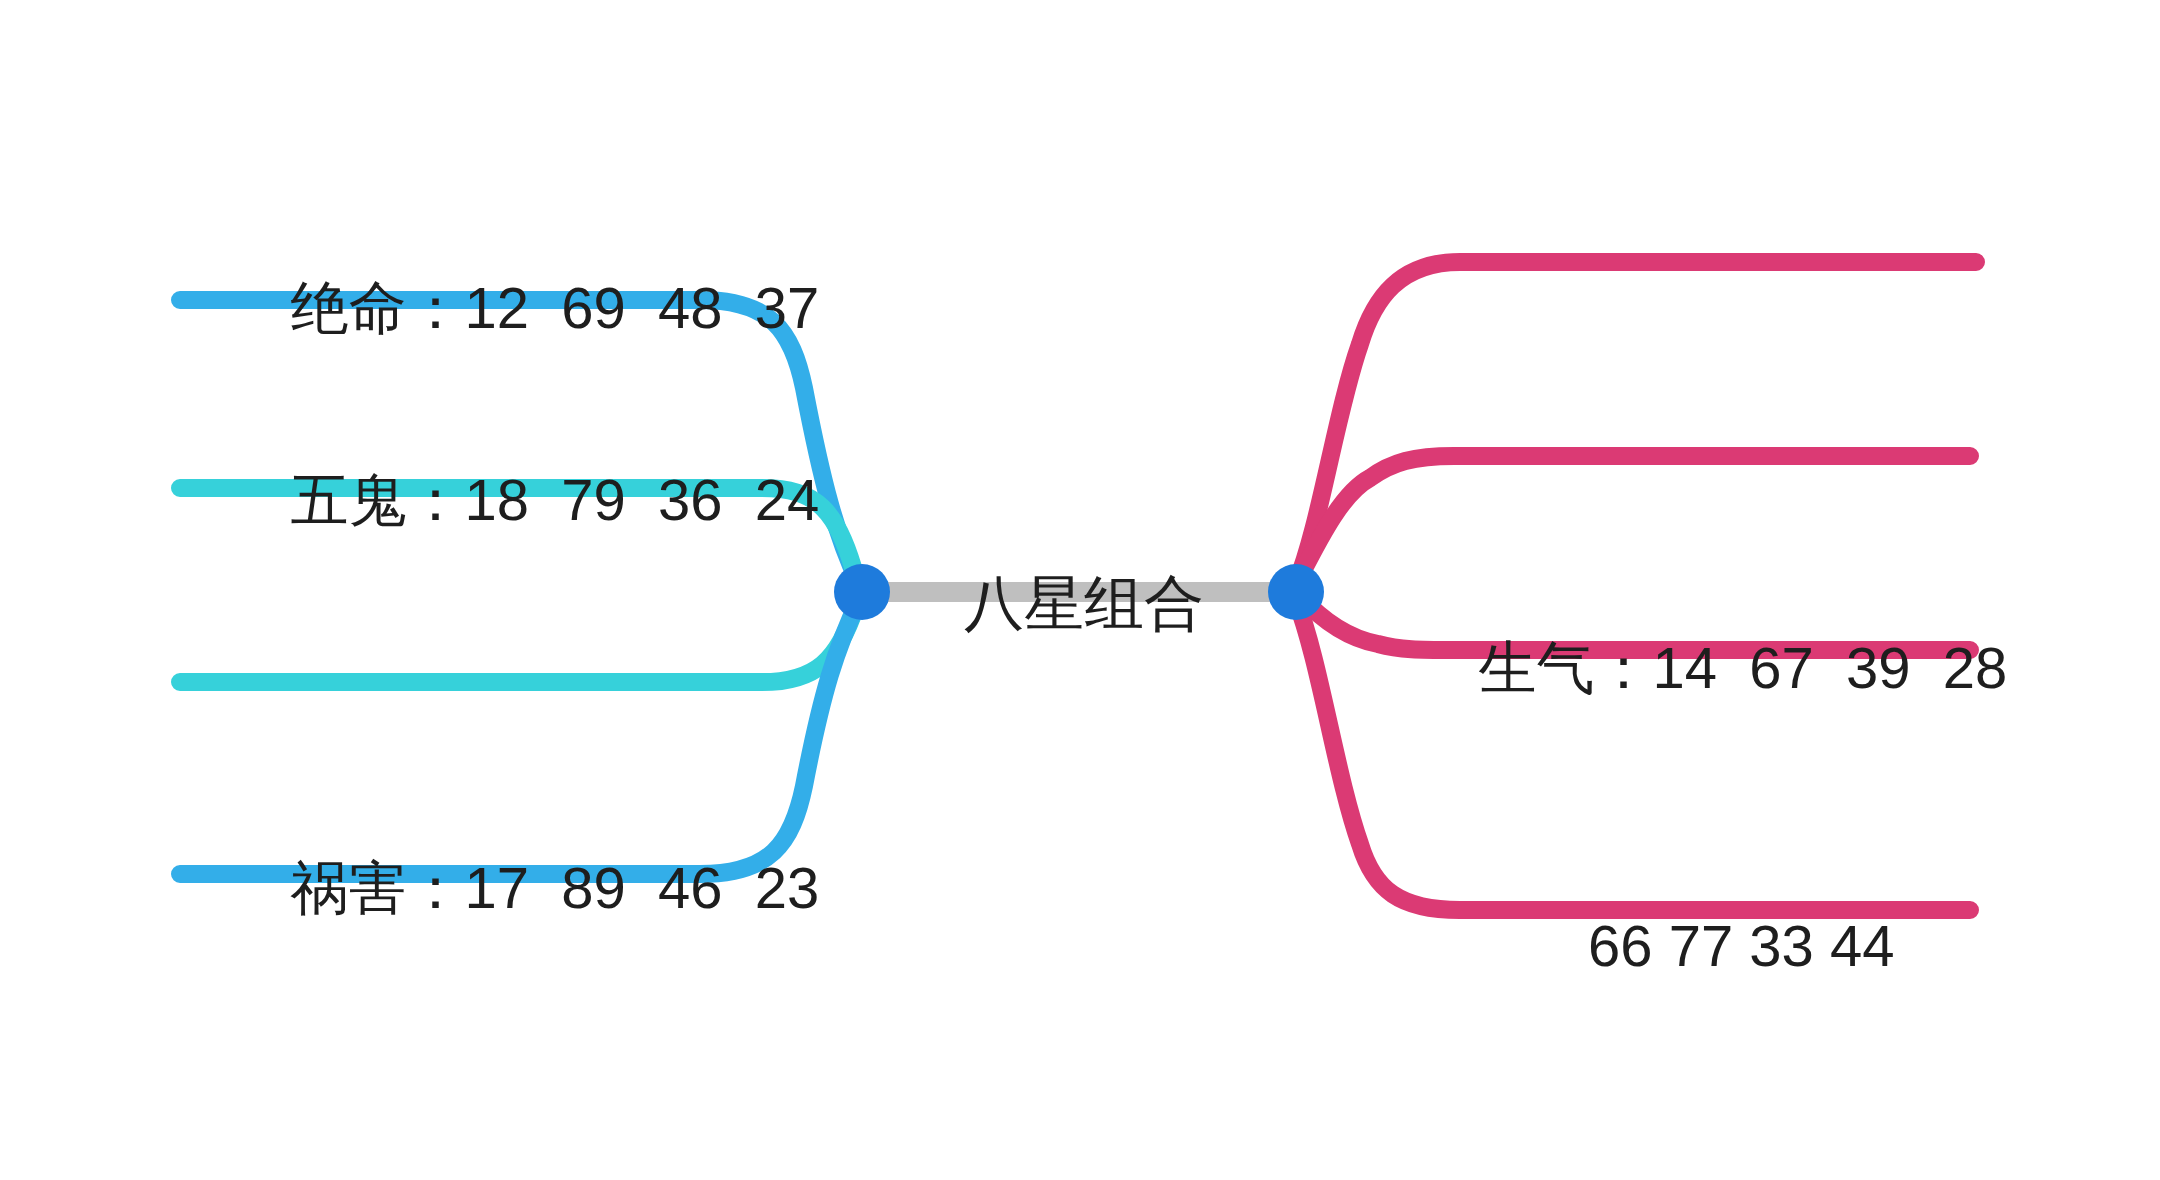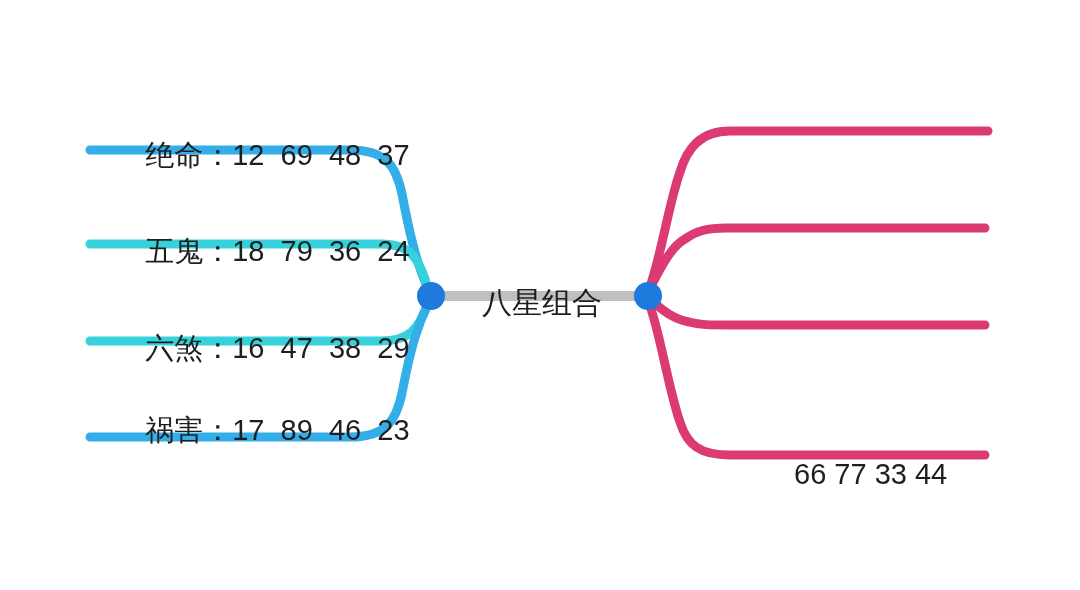--- a/index.html
+++ b/index.html
@@ -65,24 +65,24 @@
   </svg>
 
   <div class="center-title">八星组合</div>
 
   <div class="node-text" style="left:113px;top:106px">
     <span class="lbl">绝命：</span><span class="nums">12  69  48  37</span>
   </div>
   <div class="node-text" style="left:113px;top:202px">
     <span class="lbl">五鬼：</span><span class="nums">18  79  36  24</span>
   </div>
-  <div class="node-text" style="left:113px;top:299px">
-    <span class="lbl">六煞：</span><span class="nums">16  47  38  29</span>
-  </div>
-  <div class="node-text" style="left:113px;top:381px">
+  <div class="node-text" style="left:113px;top:396px">
     <span class="lbl">祸害：</span><span class="nums">17  89  46  23</span>
   </div>
 
+  <div class="node-text" style="left:707px;top:286px">
+    <span class="lbl">生气：</span><span class="nums">14  67  39  28</span>
+  </div>
   <div class="node-text fuwei-block" style="left:707px;top:379px">
     <div class="fuwei-row2"><span class="nums">66 77 33 44</span></div>
   </div>
 
 </div>
 
 </body></html>

